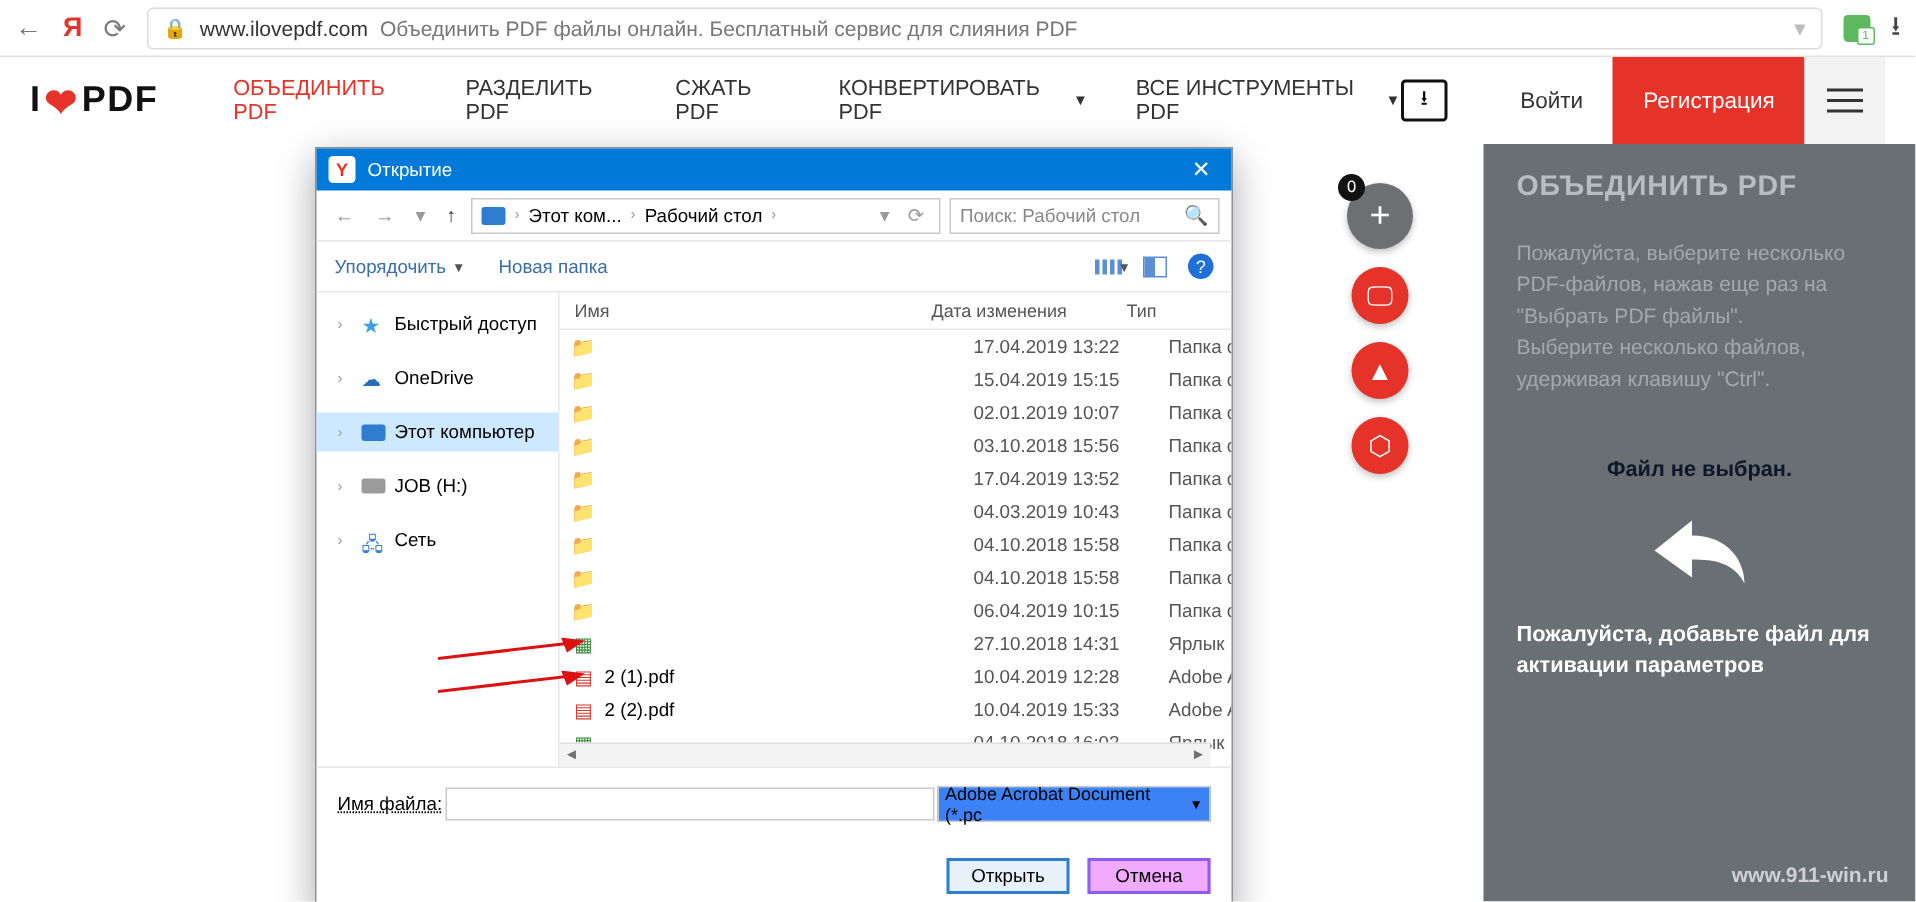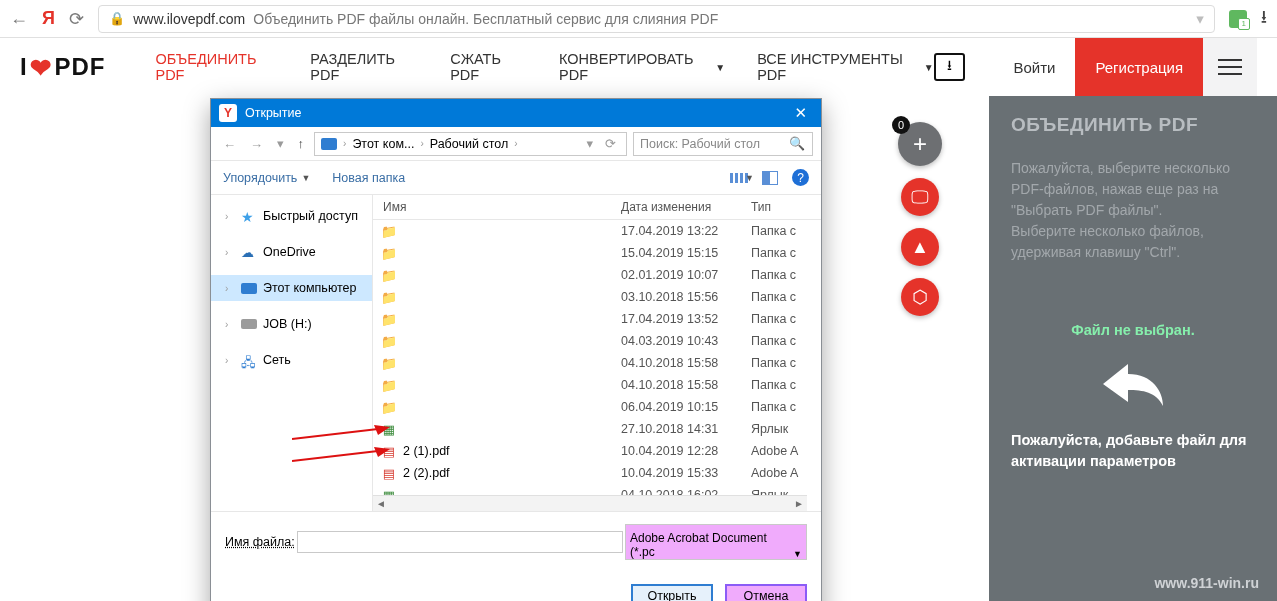--- a/index.html
+++ b/index.html
@@ -30,21 +30,21 @@
   .auth { display:flex; align-items:center; height:58px; }
   .auth .login { padding:0 20px; font-size:15px; color:#333; cursor:pointer;}
   .auth .register { background:#e5332a; color:#fff; padding:0 20px; height:58px; display:flex; align-items:center; font-size:15px; cursor:pointer;}
   .burger { width:58px; height:58px; background:#f3f3f4; display:flex; align-items:center; justify-content:center; cursor:pointer;}
   .burger span { display:block; width:24px; height:2px; background:#333; box-shadow: 0 -7px 0 #333, 0 7px 0 #333;}
 
   
   .right-panel { position:absolute; top:96px; right:0; width:288px; bottom:0; background:#697074; color:#d8dbdd; padding:18px 22px; }
   .right-panel h2 { color:#b8bdc1; font-size:19px; font-weight:600; letter-spacing:0.5px; margin-bottom:22px;}
   .right-panel .hint { font-size:14px; line-height:1.5; color:#a3a8ac;}
-  .right-panel .nofile { text-align:center; color:#86efac; font-weight:700; font-size:14.5px; margin-top:59px;}
+  .right-panel .nofile { text-align:center; color:#0f172a; font-weight:700; font-size:14.5px; margin-top:42px;}
   .right-panel .arrow-back { display:block; margin:14px auto 22px; }
   .right-panel .addfile { text-align:left; color:#fff; font-weight:700; font-size:14.5px; line-height:1.45;}
   .right-panel .watermark { position:absolute; bottom:10px; right:18px; color:#cfd2d5; font-size:14px; font-weight:700;}
 
   
   .fab-col { position:absolute; top:122px; right:335px; display:flex; flex-direction:column; gap:12px; align-items:center;}
   .fab { width:38px; height:38px; border-radius:50%; display:flex; align-items:center; justify-content:center; color:#fff; font-size:18px; cursor:pointer; box-shadow:0 2px 5px rgba(0,0,0,.25);}
   .fab.plus { background:#6d6f72; width:44px; height:44px; position:relative;}
   .fab.plus .badge { position:absolute; top:-6px; left:-6px; background:#111; color:#fff; width:18px; height:18px; border-radius:50%; font-size:11px; display:flex; align-items:center; justify-content:center;}
   .fab.red { background:#e5332a; }
@@ -86,30 +86,30 @@
   .col-name { width:248px; padding-left:10px;}
   .col-date { width:130px;}
   .col-type { flex:1;}
   .list-rows { font-size:12.5px; }
   .row { display:flex; align-items:center; height:22px; cursor:pointer;}
   .row .ico { width:20px; display:flex; justify-content:center; margin-left:6px; margin-right:4px; font-size:13px;}
   .ico.folder { color:#f0c255;}
   .ico.link { color:#3a8a3a;}
   .ico.pdf { color:#d63a2f;}
   .row .rname { width:218px; overflow:hidden; white-space:nowrap;}
-  .row .rdate { width:130px; color:#555;}
+  .row .rdate { width:130px; color:#555;margin-left:28px;}
   .row .rtype { flex:1; color:#555; overflow:hidden; white-space:nowrap;}
   .hscroll { position:absolute; bottom:0; left:0; right:14px; height:16px; background:#f3f3f3; border-top:1px solid #e0e0e0; display:flex; align-items:center;}
   .hscroll .thumb-left { width:16px; text-align:center; color:#707070; font-size:10px;}
   .hscroll .thumb-right { width:16px; text-align:center; color:#707070; font-size:10px; margin-left:auto;}
   .dlg-footer { border-top:1px solid #e7e7e7; padding:12px 14px 14px; }
   .f-row1 { display:flex; align-items:center; gap:2px; margin-bottom:24px;}
   .f-row1 label { font-size:12.5px; text-decoration:underline dotted;}
   .f-row1 .fname { flex:1; border:1px solid #c9c9c9; height:22px;}
-  .f-row1 .ftype { width:182px; border:1px solid #c9c9c9; height:36px; font-size:12px; padding:0 4px; display:flex; align-items:flex-end; background:#f0abfc;}
+  .f-row1 .ftype { width:182px; border:1px solid #c9c9c9; height:24px; font-size:12px; padding:0 4px; display:flex; align-items:center; background:#3b82f6;}
   .f-row2 { display:flex; justify-content:flex-end; gap:12px;}
   .f-row2 button { width:82px; height:24px; font-size:12.5px; border:2px solid #8b5cf6; background:#f0abfc; cursor:pointer;}
   .f-row2 button.primary { border:2px solid #2f7dd1; background:#e6f1fb;}
 
   
   .arrow-annot { position:absolute; left:292px; width:98px; height:16px; z-index:5;}
   .arrow-annot svg { width:100%; height:100%;}
 
 </style>
 </head>

